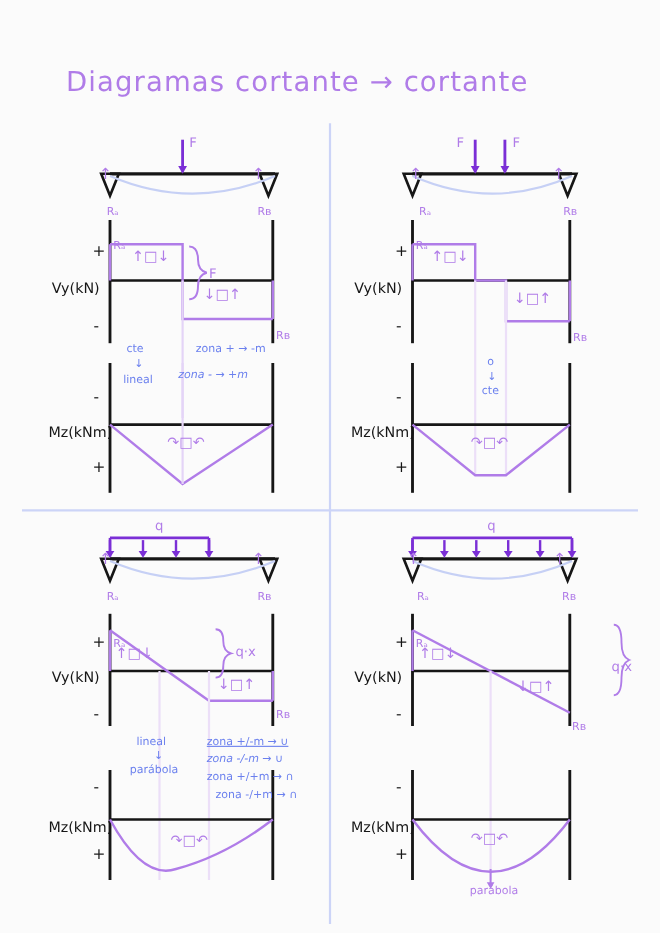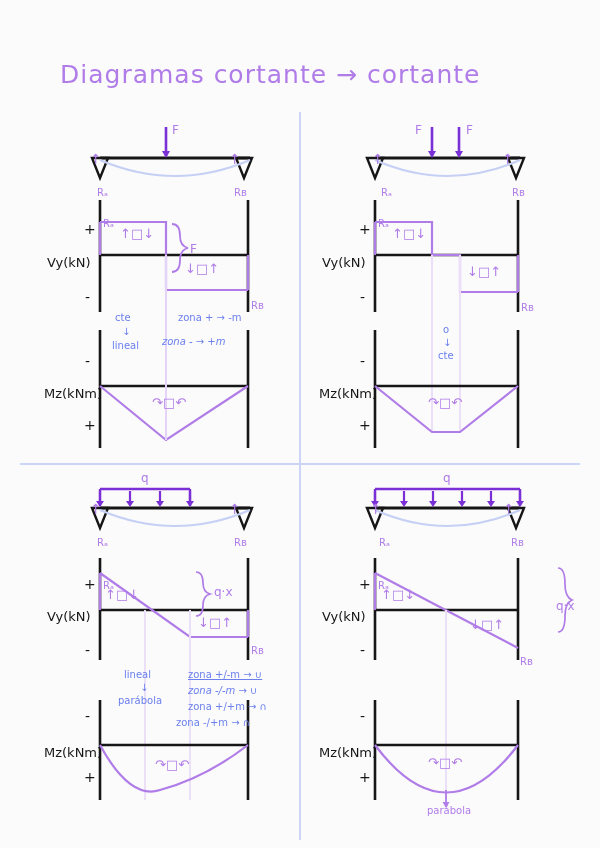--- a/index.html
+++ b/index.html
@@ -260,21 +260,21 @@
   <div class="txt t-glyph purple" style="left:105px;top:588px;">↑□↓</div>
   <div class="txt t-glyph purple" style="left:198px;top:616px;">↓□↑</div>
   <div class="txt t-lbl purple" style="left:214px;top:586px;">q·x</div>
 
   <div class="txt t-note blue" style="left:124px;top:670px;">lineal</div>
   <div class="txt t-note blue" style="left:140px;top:683px;">↓</div>
   <div class="txt t-note blue" style="left:118px;top:696px;">parábola</div>
   <div class="txt t-note blue" style="left:188px;top:670px;text-decoration:underline;">zona +/-m → ∪</div>
   <div class="txt t-note blue" style="left:188px;top:686px;font-style:italic;">zona -/-m → ∪</div>
   <div class="txt t-note blue" style="left:188px;top:702px;">zona +/+m → ∩</div>
-  <div class="txt t-note blue" style="left:176px;top:718px;">zona -/+m → ∩</div>
+  <div class="txt t-note blue" style="left:196px;top:718px;">zona -/+m → ∩</div>
 
   <div class="txt t-axis black" style="left:44px;top:746px;">Mz(kNm)</div>
   <div class="txt t-sign black" style="left:85px;top:709px;">-</div>
   <div class="txt t-sign black" style="left:84px;top:770px;">+</div>
   <div class="txt t-glyph purple" style="left:155px;top:758px;">↷□↶</div>
 
   <div class="txt t-lbl purple" style="left:443px;top:472px;">q</div>
   <div class="txt t-sml purple" style="left:379px;top:522px;">Rₐ</div>
   <div class="txt t-sml purple" style="left:511px;top:522px;">Rʙ</div>
   <div class="txt t-sign purple" style="left:370px;top:502px;">↑</div>

